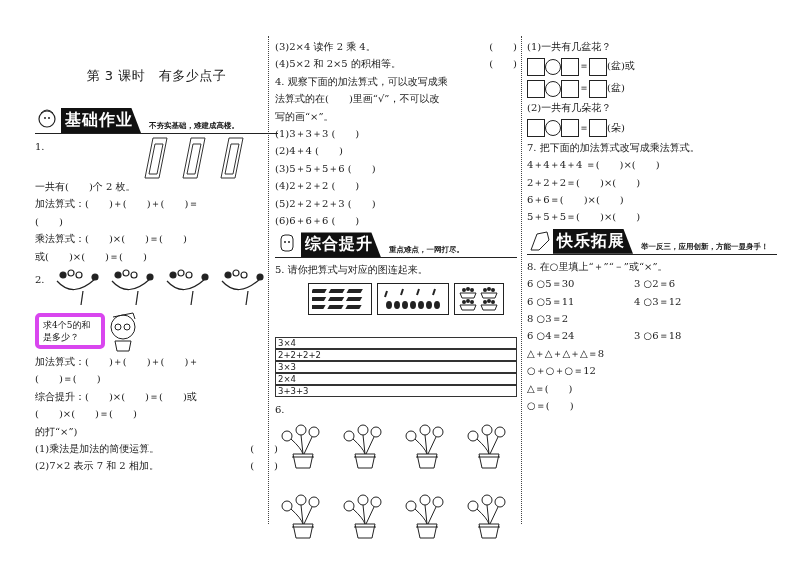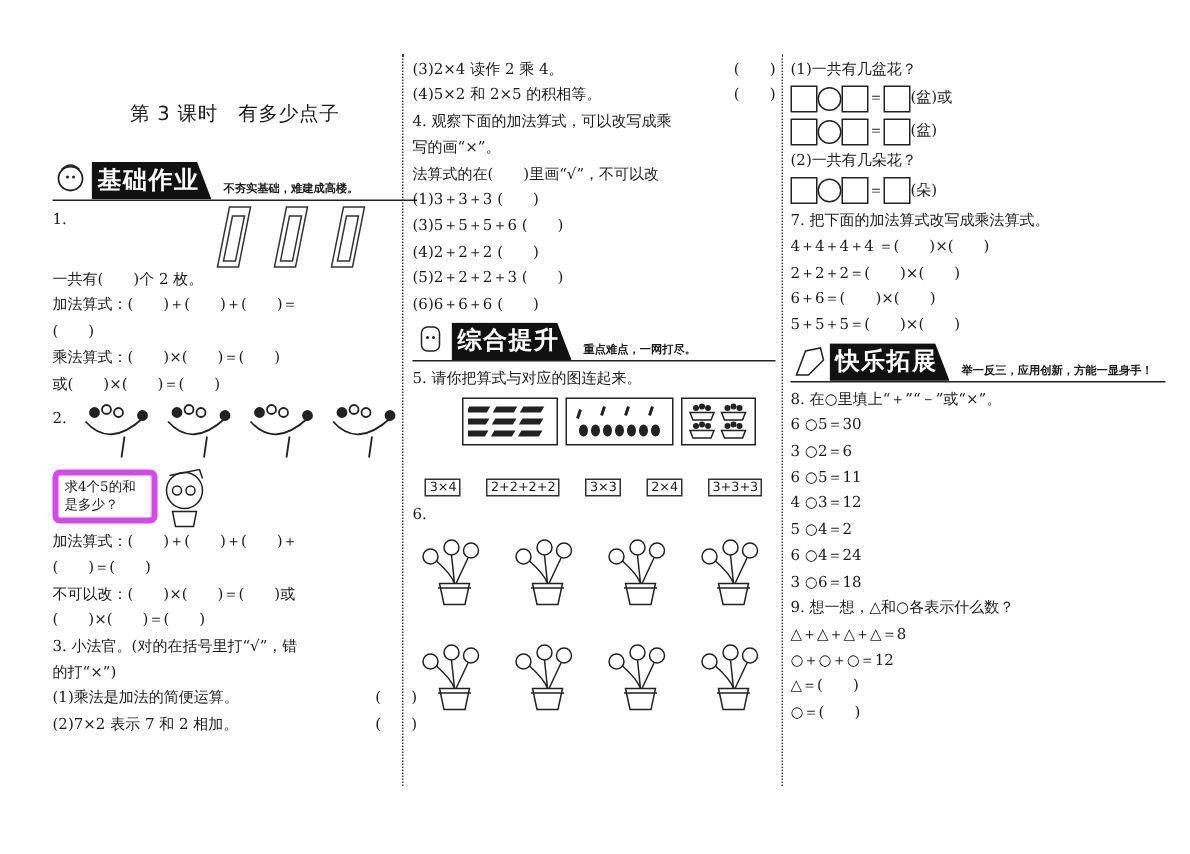--- a/index.html
+++ b/index.html
@@ -13,24 +13,24 @@
   .title { font-family:"DejaVu Sans", sans-serif; font-size:13px; text-align:center; margin-top:29px; letter-spacing:0.5px; }
   .banner { position:relative; height:26px; border-bottom:1.2px solid #222; display:flex; align-items:flex-end; }
   .banner .mascot { width:26px; height:26px; position:relative; }
   .banner .tag { background:#111; color:#fff; font-family:"DejaVu Sans", sans-serif; font-size:16px; padding:2px 8px 2px 4px; font-weight:bold; letter-spacing:1px; clip-path:polygon(0 0, 88% 0, 100% 100%, 0 100%); }
   .banner .motto { font-size:7.5px; margin-left:8px; margin-bottom:2px; font-weight:bold;text-align:center; }
   .sq { display:inline-block; width:16px; height:16px; border:1.2px solid #222; vertical-align:middle; }
   .circ { display:inline-block; width:14px; height:14px; border:1.2px solid #222; border-radius:50%; vertical-align:middle; }
   .rline { position:absolute; right:0; }
   .boxes { display:flex; gap:5px; justify-content:center; margin:4px 0 0 20px; }
   .pic { border:1.5px solid #222; height:30px; display:flex; align-items:center; justify-content:center; }
-  .exprs { display:flex; justify-content:space-around; margin-top:22px; margin-bottom:4px; }
+  .exprs { display:flex; justify-content:space-around; margin-top:22px; margin-bottom:4px;flex-direction:column; }
   .expr { border:1px solid #333; font-size:8.5px; padding:0 2px; font-family:"DejaVu Sans", sans-serif; }
   .flowerrow { display:flex; justify-content:space-between; margin:4px 8px 0 4px; }
-  .pairs { display:flex;flex-direction:column; }
+  .pairs { display:flex; }
   .pairs span { width:107px; }
 </style>
 </head>
 <body>
 
 <div class="divider" style="left:268px"></div>
 <div class="divider" style="left:521px"></div>
 
 <div class="col col1">
   <div class="title">第 3 课时　有多少点子</div>
@@ -109,35 +109,35 @@
     <svg style="position:absolute;left:70px;top:0" width="40" height="46" viewBox="0 0 40 46">
         <circle cx="18" cy="20" r="12" fill="none" stroke="#222"></circle>
         <circle cx="13" cy="20" r="3" fill="none" stroke="#222"></circle>
         <circle cx="22" cy="20" r="3" fill="none" stroke="#222"></circle>
         <path d="M8 10 L28 6 L30 12" stroke="#222" fill="none"></path>
         <path d="M10 34 L26 34 L24 44 L12 44 Z" fill="none" stroke="#222"></path>
       </svg>
   </div>
   <div class="line">加法算式：(　　)＋(　　)＋(　　)＋</div>
   <div class="line">(　　)＝(　　)</div>
-  <div class="line">不可以改：(　　)×(　　)＝(　　)或</div>
+  <div class="line">综合提升：(　　)×(　　)＝(　　)或</div>
   <div class="line">(　　)×(　　)＝(　　)</div>
-  <div class="line">3. 小法官。(对的在括号里打“√”，错</div>
   <div class="line">的打“×”)</div>
   <div class="line"><span>(1)乘法是加法的简便运算。</span><span class="rline">(　　)</span></div>
   <div class="line"><span>(2)7×2 表示 7 和 2 相加。</span><span class="rline">(　　)</span></div>
 </div>
 
 <div class="col col2">
   <div class="line"><span>(3)2×4 读作 2 乘 4。</span><span class="rline">(　　)</span></div>
   <div class="line"><span>(4)5×2 和 2×5 的积相等。</span><span class="rline">(　　)</span></div>
   <div class="line">4. 观察下面的加法算式，可以改写成乘</div>
+  <div class="line">法算式的在(　　)里画“√”，不可以改</div>
   <div class="line">写的画“×”。</div>
-  <div class="line">法算式的在(　　)里画“√”，不可以改</div>
   <div class="line">(1)3＋3＋3 (　　)</div>
+  <div class="line">(2)4＋4 (　　)</div>
   <div class="line">(3)5＋5＋5＋6 (　　)</div>
   <div class="line">(4)2＋2＋2 (　　)</div>
   <div class="line">(5)2＋2＋2＋3 (　　)</div>
   <div class="line">(6)6＋6＋6 (　　)</div>
 
   <div class="banner" style="margin-top:2px">
     <svg class="mascot" viewBox="0 0 26 26">
         <rect x="6" y="4" width="12" height="16" rx="4" fill="none" stroke="#222"></rect>
         <circle cx="10" cy="11" r="1" fill="#222"></circle>
         <circle cx="14" cy="11" r="1" fill="#222"></circle>
@@ -320,25 +320,24 @@
   <div class="line" style="margin-top:3px">8. 在○里填上“＋”“－”或“×”。</div>
   <div class="line pairs">
       <span>6 ○5＝30</span>
       <span>3 ○2＝6</span>
     </div>
   <div class="line pairs">
       <span>6 ○5＝11</span>
       <span>4 ○3＝12</span>
     </div>
   <div class="line pairs">
-      <span>5 ○4＝2</span>
+      <span>8 ○3＝2</span>
     </div>
   <div class="line pairs">
       <span>6 ○4＝24</span>
       <span>3 ○6＝18</span>
     </div>
 
-  <div class="line">9. 想一想，△和○各表示什么数？</div>
   <div class="line">△＋△＋△＋△＝8</div>
   <div class="line">○＋○＋○＝12</div>
   <div class="line">△＝(　　)</div>
   <div class="line">○＝(　　)</div>
 </div>
 
 </body></html>

